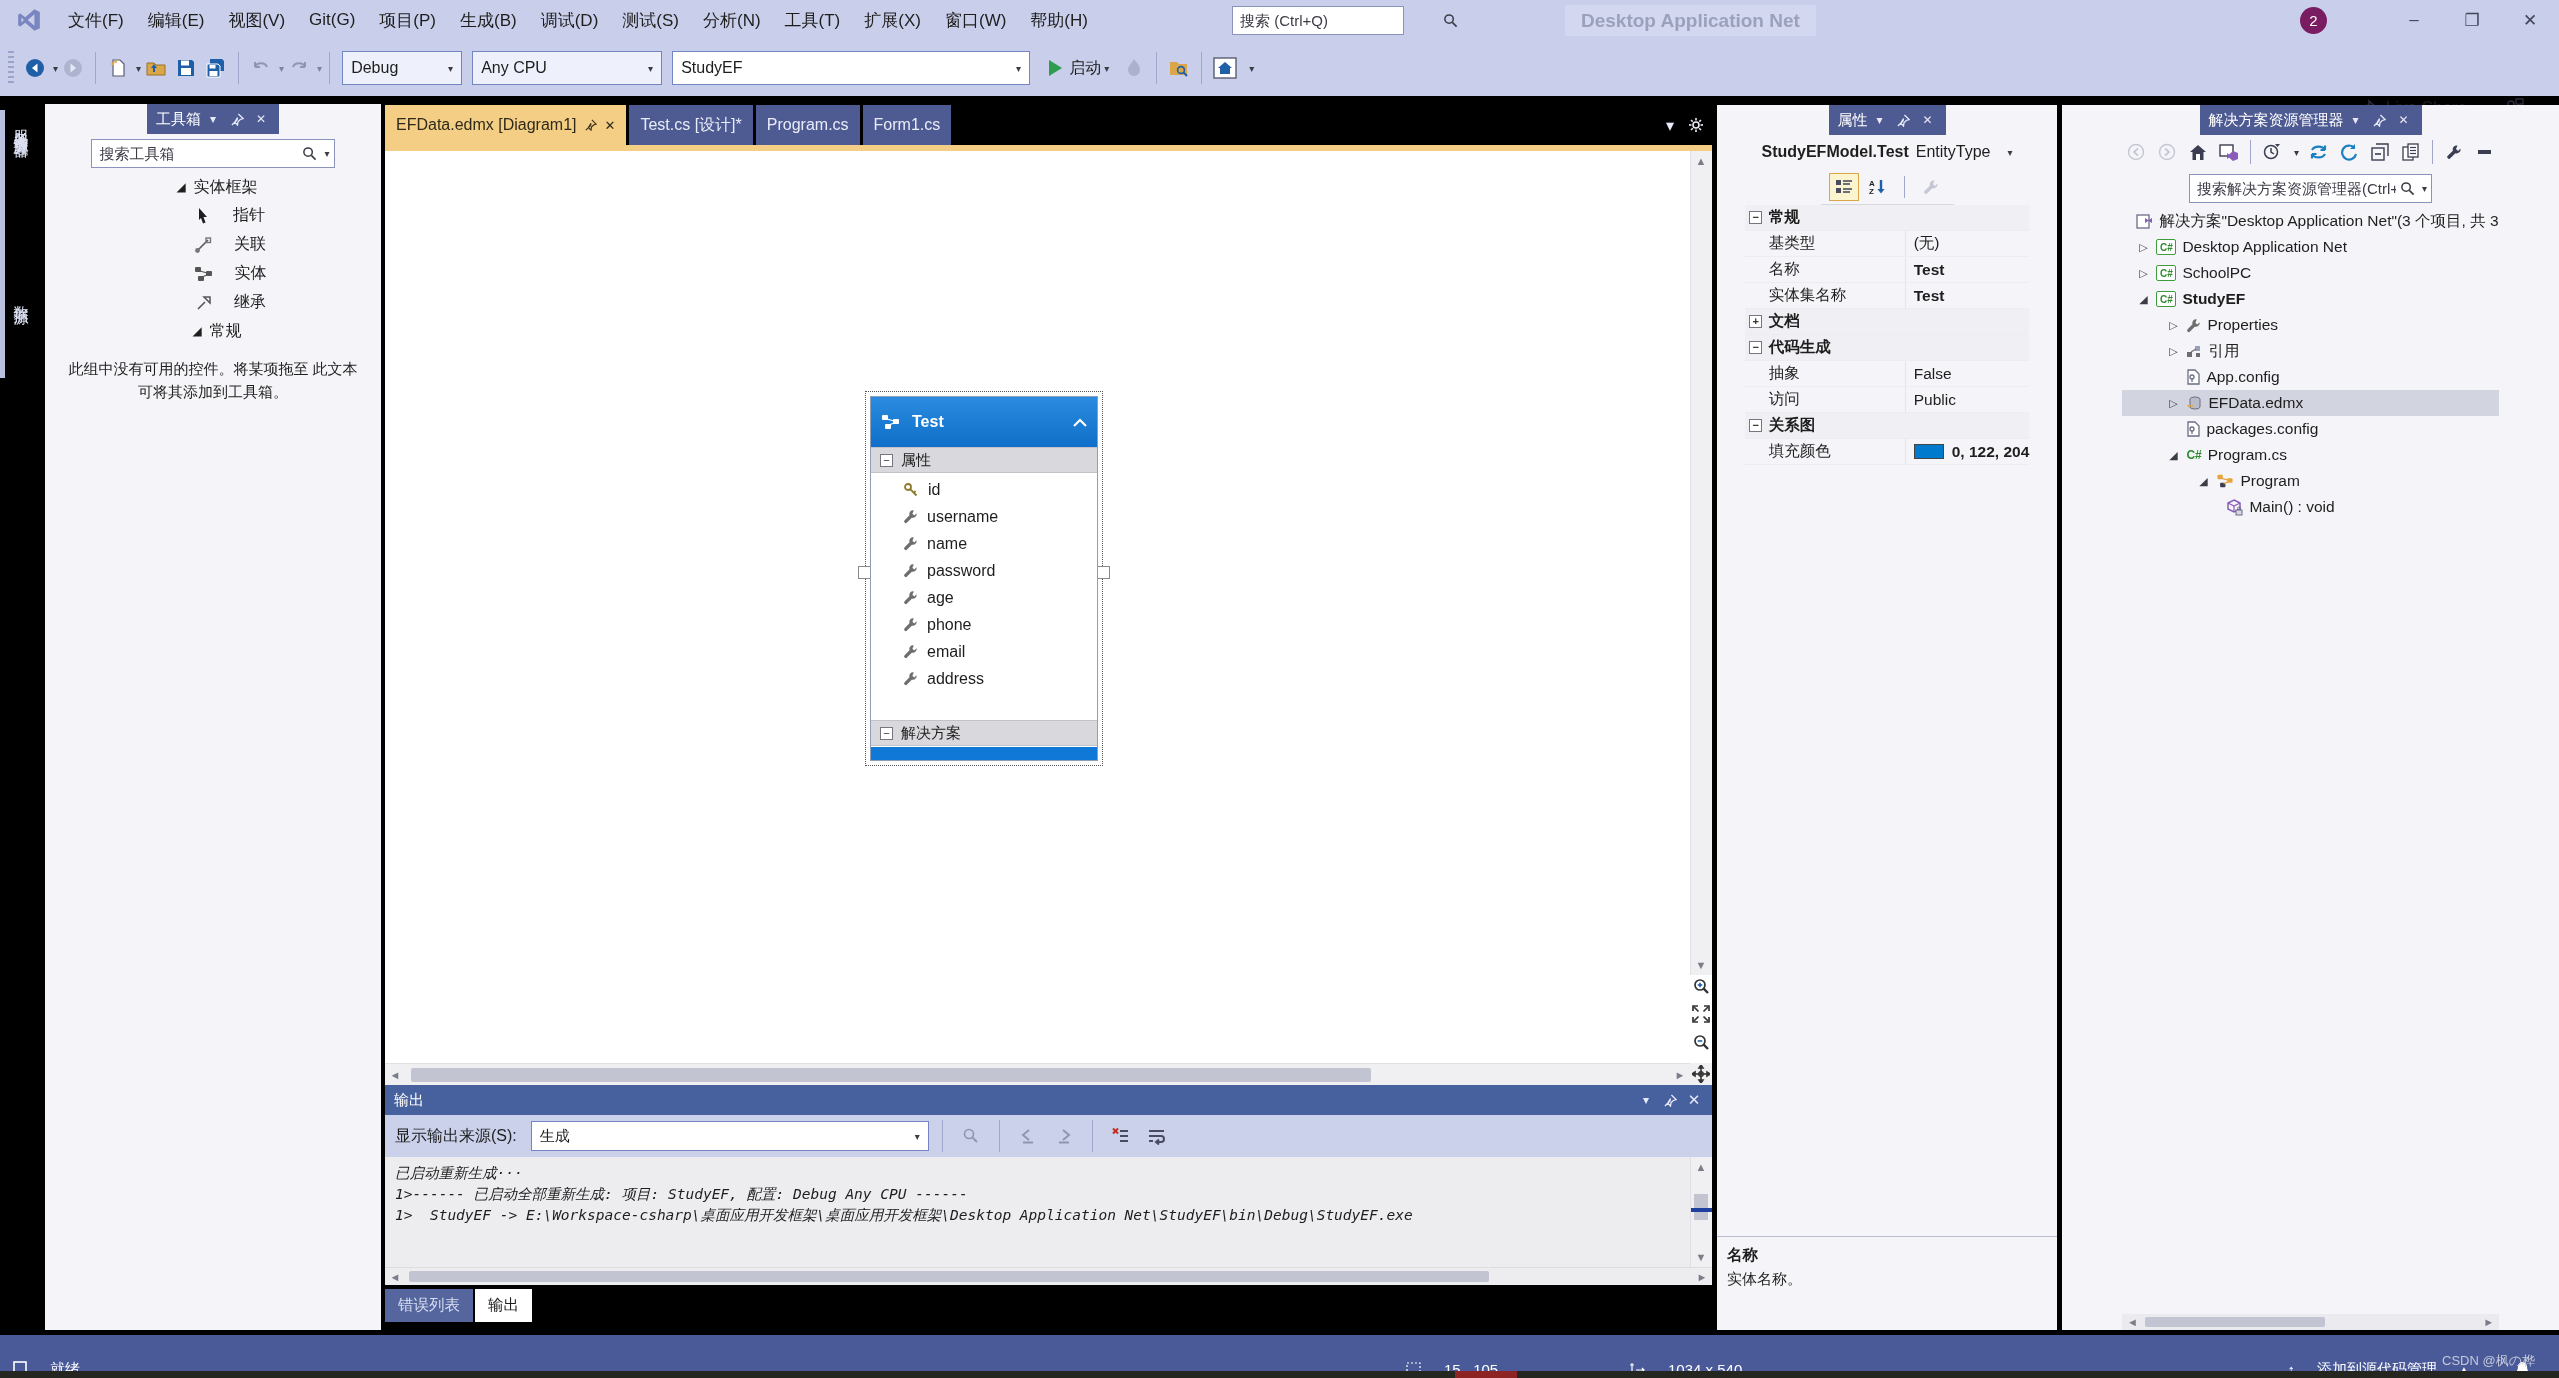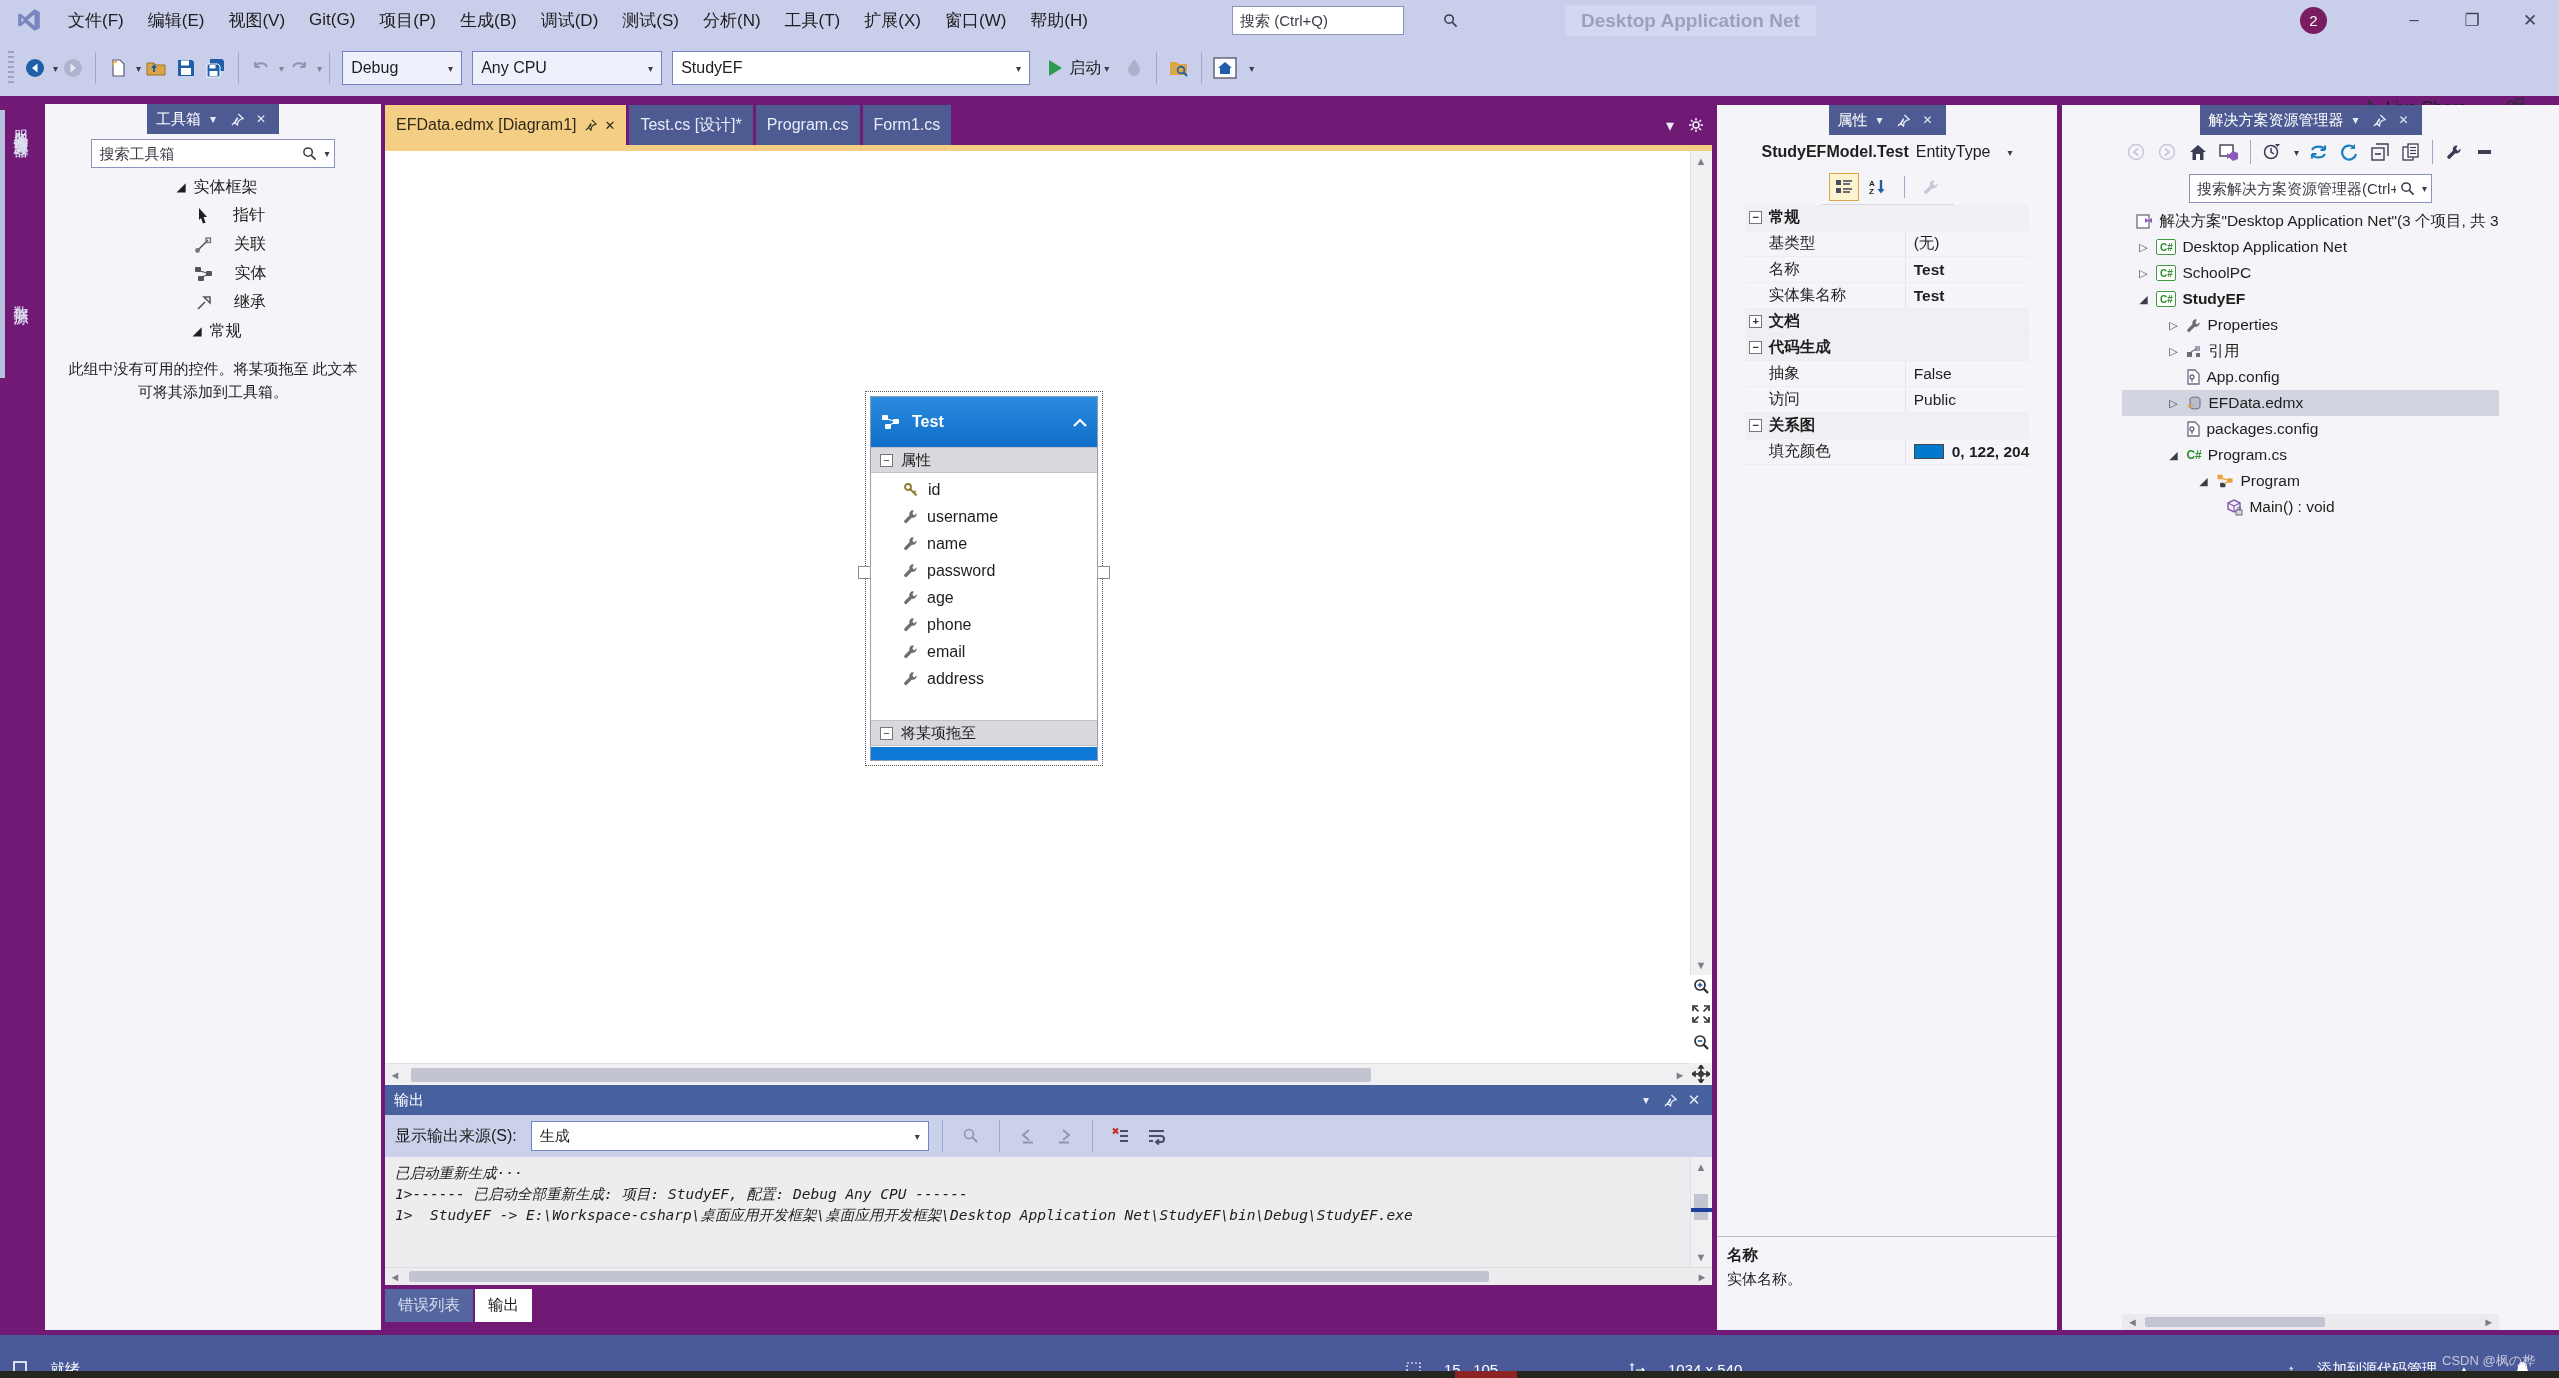--- a/index.html
+++ b/index.html
@@ -1,17 +1,17 @@
 <!DOCTYPE html>
 <html><head>
 <meta charset="utf-8">
 <style>
   * { margin:0; padding:0; box-sizing:border-box; }
   html,body { background:#2b2b2b; }
-  .screen { position:relative; width:2559px; height:1378px; background:#701a75;
+  .screen { position:relative; width:2559px; height:1378px; background:#000000;
     font-family:"Liberation Sans", sans-serif; color:#1e1e1e; overflow:hidden; }
 
   
   .titlebar { position:absolute; left:0; top:0; width:2559px; height:40px; background:#C9CEEA;
     display:flex; align-items:center; font-size:17px; }
   .vslogo { width:34px; height:26px; margin:0 10px 0 12px; }
   .menu-item { padding:0 12px; height:40px; display:flex; align-items:center; cursor:default; }
   .tb-search { position:absolute; left:1232px; top:6px; width:172px; height:29px; background:#fff;
     border:1px solid #8A93BC; display:flex; align-items:center; }
   .tb-search input { flex:1; border:0; outline:0; font-size:15px; padding-left:7px; color:#333;
@@ -475,21 +475,21 @@
           </div>
           <div class="erow">
             <svg width="15" height="15" viewBox="0 0 16 16">
                 <path d="M11.5 1.5 a4 4 0 0 0 -4.6 5.2 L2 11.6 a1.8 1.8 0 1 0 2.5 2.5 L9.4 9.2 a4 4 0 0 0 5.1 -4.6 L12 7 L10 5 Z" fill="#6e6e6e"></path>
               </svg>
             <span>address</span>
           </div>
         </div>
         <div class="esec">
           <span class="expbox">−</span>
-          <span>将某项拖至</span>
+          <span>解决方案</span>
         </div>
         <div class="efoot"></div>
       </div>
     </div>
 
     <div class="vsb" style="height:824px;">
       <div class="sb-arrow" style="position:absolute;top:0;left:0;">▲</div>
       <div class="sb-arrow" style="position:absolute;bottom:0;left:0;">▼</div>
     </div>
 

